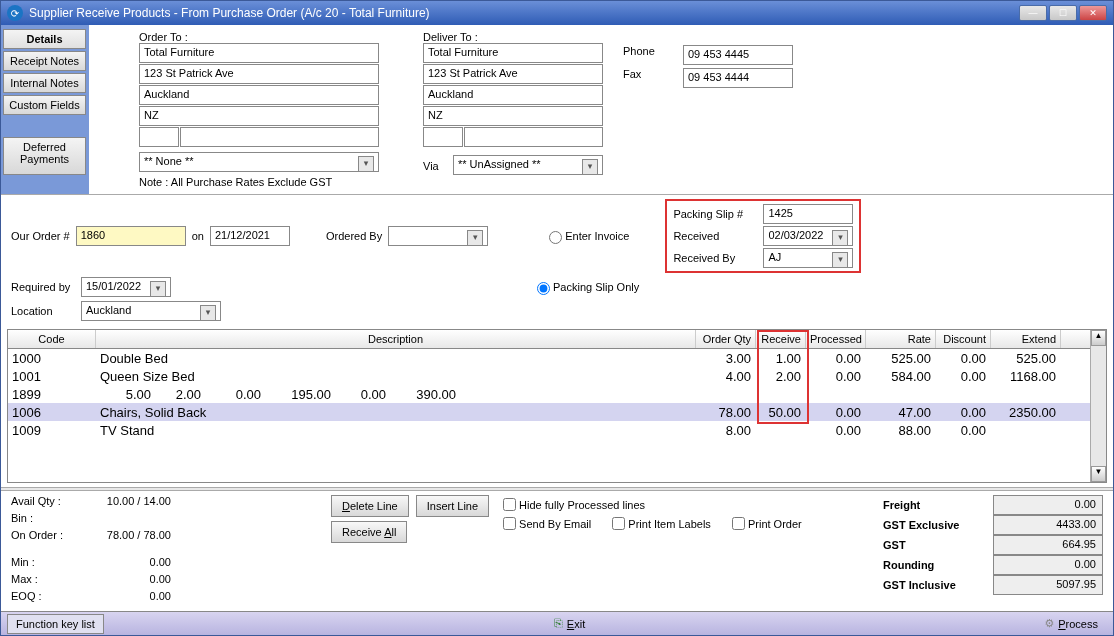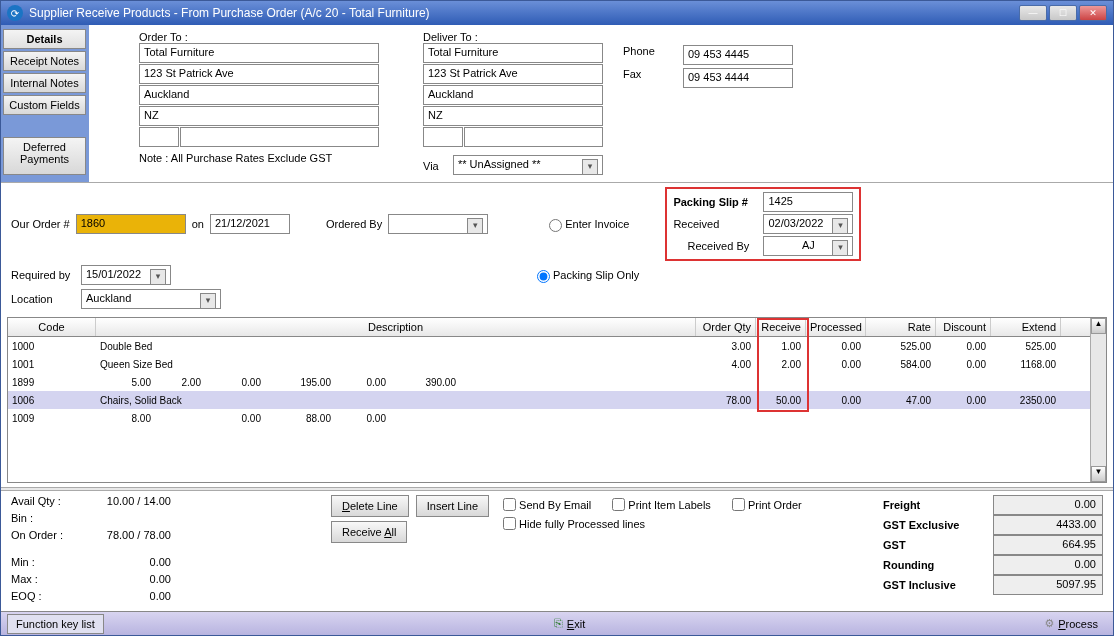--- a/index.html
+++ b/index.html
@@ -20,32 +20,32 @@
   .addrrow { display:flex; }
   .addrblock { margin-right:20px; }
   .label { font-weight:normal; }
   .box { border:1px solid #888; background:#fff; height:20px; padding:2px 4px; font-size:11px; margin-bottom:1px; }
   .combo { position:relative; }
   .combo::after { content:"▾"; position:absolute; right:4px; top:3px; font-size:9px; color:#555; background:#e8e8e8; border:1px solid #888; width:14px; height:14px; text-align:center; line-height:12px; }
   .note { font-weight:normal; margin-top:4px; }
   .row2 { display:flex; align-items:center; padding:4px 10px; flex-wrap:wrap; }
   .row2 > * { margin-right:6px; }
   .tinput { border:1px solid #888; background:#fff; height:20px; padding:2px 4px; min-width:80px; display:inline-block; }
-  .tinput.ro { background:#eab308; }
+  .tinput.ro { background:#fef9c3; }
   .radio { display:inline-flex; align-items:center; margin-left:10px; }
   .radio input { margin-right:3px; }
   .redbox { border:2px solid #d33; padding:2px 6px; }
   .gridwrap { flex:1; padding:4px 6px; display:flex; flex-direction:column; }
   .grid { border:1px solid #888; flex:1; overflow:hidden; display:flex; flex-direction:column; position:relative; }
   .ghead { display:flex; background:linear-gradient(#fff,#e8e8e8); border-bottom:1px solid #888; }
   .gcol { border-right:1px solid #ccc; padding:3px 4px; font-size:11px; }
   .gbody { flex:1; overflow:auto; }
   .grow { display:flex; height:18px; align-items:center; }
   .grow.sel { background:#d4d4f0; }
-  .gcell { border-right:1px solid transparent; padding:1px 4px; font-size:10px; }
+  .gcell { border-right:1px solid transparent; padding:1px 4px; font-size:13px; }
   .r { text-align:right; }
   .vsbar { position:absolute; right:0; top:0; bottom:0; width:16px; background:#e8e8e8; border-left:1px solid #aaa; }
   .vsbar .arr { height:16px; background:linear-gradient(#fff,#ccc); border:1px solid #999; margin:0; text-align:center; font-size:8px; }
   .receive-red { position:absolute; border:2px solid #d33; pointer-events:none; }
   .divider { height:4px; background:#e8e8e8; border-top:1px solid #aaa; border-bottom:1px solid #aaa; }
   .footer { display:flex; padding:4px 10px; }
   .footer .col { margin-right:30px; }
   .footer .col .ln { display:flex; justify-content:space-between; width:160px; height:17px; }
   .actionbtn { background:linear-gradient(#f8f8f8,#d8d8d8); border:1px solid #888; padding:4px 10px; margin-right:4px; margin-bottom:4px; display:inline-block; }
   .checks { margin-left:6px; }
@@ -87,20 +87,21 @@
           <div class="addrblock" style="width:240px;">
             <div class="label">Order To :</div>
             <div class="box">Total Furniture</div>
             <div class="box">123 St Patrick Ave</div>
             <div class="box">Auckland</div>
             <div class="box">NZ</div>
             <div style="display:flex;">
               <div class="box" style="width:40px;margin-right:1px;"></div>
               <div class="box" style="flex:1;"></div>
             </div>
+            <div class="box combo" style="margin-top:4px;">** None **</div>
             <div class="note">Note : All Purchase Rates Exclude GST</div>
           </div>
           <div class="addrblock" style="width:204px;padding-left:24px;">
             <div class="label">Deliver To :</div>
             <div class="box">Total Furniture</div>
             <div class="box">123 St Patrick Ave</div>
             <div class="box">Auckland</div>
             <div class="box">NZ</div>
             <div style="display:flex;">
               <div class="box" style="width:40px;margin-right:1px;"></div>
@@ -132,28 +133,28 @@
       <span class="tinput" style="width:80px;">21/12/2021</span>
       <span style="margin-left:30px;">Ordered By</span>
       <span class="tinput combo" style="width:100px;"></span>
       <span class="radio" style="margin-left:50px;">
           <input type="radio" style="">
           <span>Enter Invoice</span>
         </span>
 
       <div class="redbox" style="margin-left:30px;display:inline-block;">
         <div style="display:flex;align-items:center;height:22px;">
-          <span style="width:90px;font-weight:bold;">Packing Slip #</span>
+          <span style="width:90px;">Packing Slip #</span>
           <span class="tinput" style="width:90px;">1425</span>
         </div>
         <div style="display:flex;align-items:center;height:22px;">
           <span style="width:90px;">Received</span>
           <span class="tinput combo" style="width:90px;">02/03/2022</span>
         </div>
-        <div style="display:flex;align-items:center;height:22px;text-align:center;">
+        <div style="display:flex;align-items:center;height:22px;">
           <span style="width:90px;">Received By</span>
           <span class="tinput combo" style="width:90px;">AJ</span>
         </div>
       </div>
     </div>
     <div class="row2" style="padding-top:0;">
       <span style="width:64px;">Required by</span>
       <span class="tinput combo" style="width:90px;">15/01/2022</span>
       <span style="margin-left:355px;" class="radio">
           <input type="radio" checked="" style="">
@@ -212,20 +213,21 @@
               <div class="gcell" style="width: 600px;">Chairs, Solid Back</div>
               <div class="gcell r" style="width: 60px;">78.00</div>
               <div class="gcell r" style="width: 50px;">50.00</div>
               <div class="gcell r" style="width: 60px;">0.00</div>
               <div class="gcell r" style="width: 70px;">47.00</div>
               <div class="gcell r" style="width: 55px;">0.00</div>
               <div class="gcell r" style="width: 70px;">2350.00</div>
             </div>
             <div class="grow">
               <div class="gcell" style="width: 88px;">1009</div>
+              <div class="gcell" style="width: 600px;">TV Stand</div>
               <div class="gcell r" style="width: 60px;">8.00</div>
               <div class="gcell r" style="width: 50px;"></div>
               <div class="gcell r" style="width: 60px;">0.00</div>
               <div class="gcell r" style="width: 70px;">88.00</div>
               <div class="gcell r" style="width: 55px;">0.00</div>
               <div class="gcell r" style="width: 70px;"></div>
             </div>
           </div>
         <div class="receive-red" style="left:749px;top:0;width:52px;height:94px;"></div>
         <div class="vsbar">
@@ -271,38 +273,38 @@
       <div>
         <div>
           <span class="actionbtn"><u>D</u><span></span>elete Line</span>
           <span class="actionbtn">Insert Line</span>
         </div>
         <div>
           <span class="actionbtn">Receive <u>A</u>ll</span>
         </div>
       </div>
       <div class="checks">
+        <div><label>
+              <input type="checkbox" style="">
+              <span>Hide fully Processed lines</span>
+            </label></div>
         <div>
           <label>
               <input type="checkbox" style="">
               <span>Send By Email</span>
             </label>
           <label>
               <input type="checkbox" style="">
               <span>Print Item Labels</span>
             </label>
           <label>
               <input type="checkbox" style="">
               <span>Print Order</span>
             </label>
         </div>
-        <div><label>
-              <input type="checkbox" style="">
-              <span>Hide fully Processed lines</span>
-            </label></div>
       </div>
       <div class="totals">
         <div class="ln">
             <span class="lab">Freight</span>
             <span class="val">0.00</span>
           </div>
         <div class="ln">
             <span class="lab">GST Exclusive</span>
             <span class="val">4433.00</span>
           </div>

